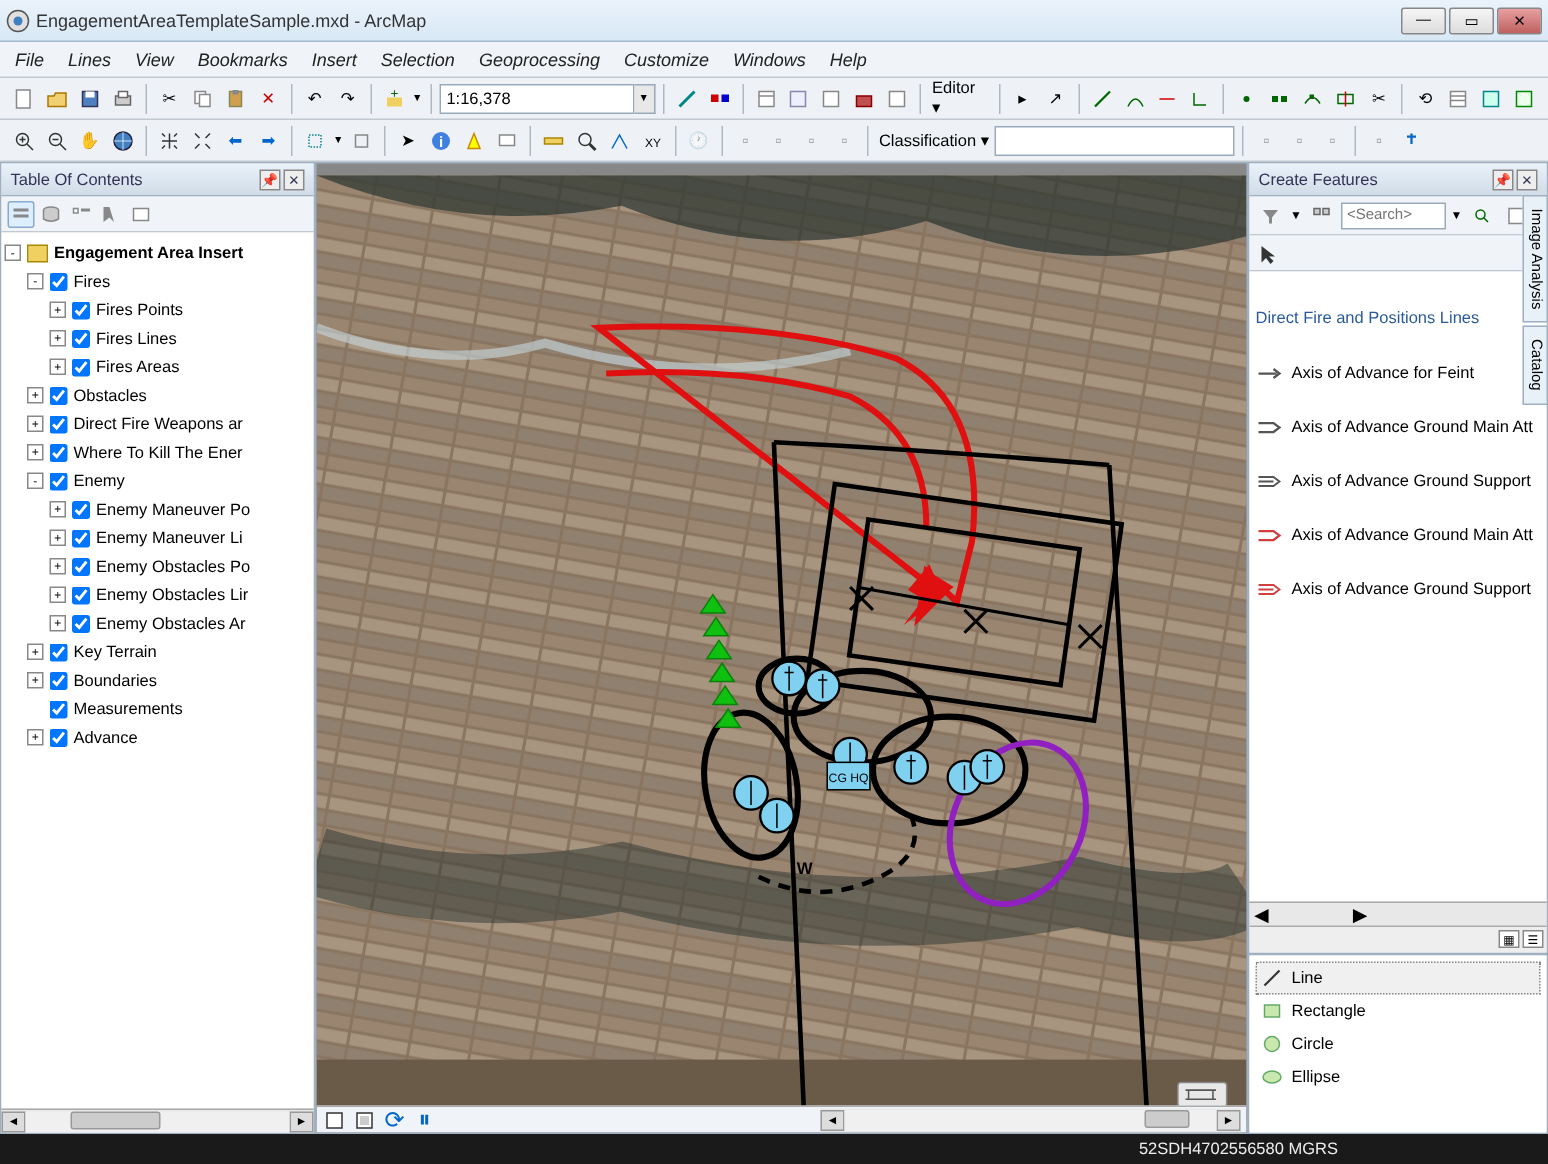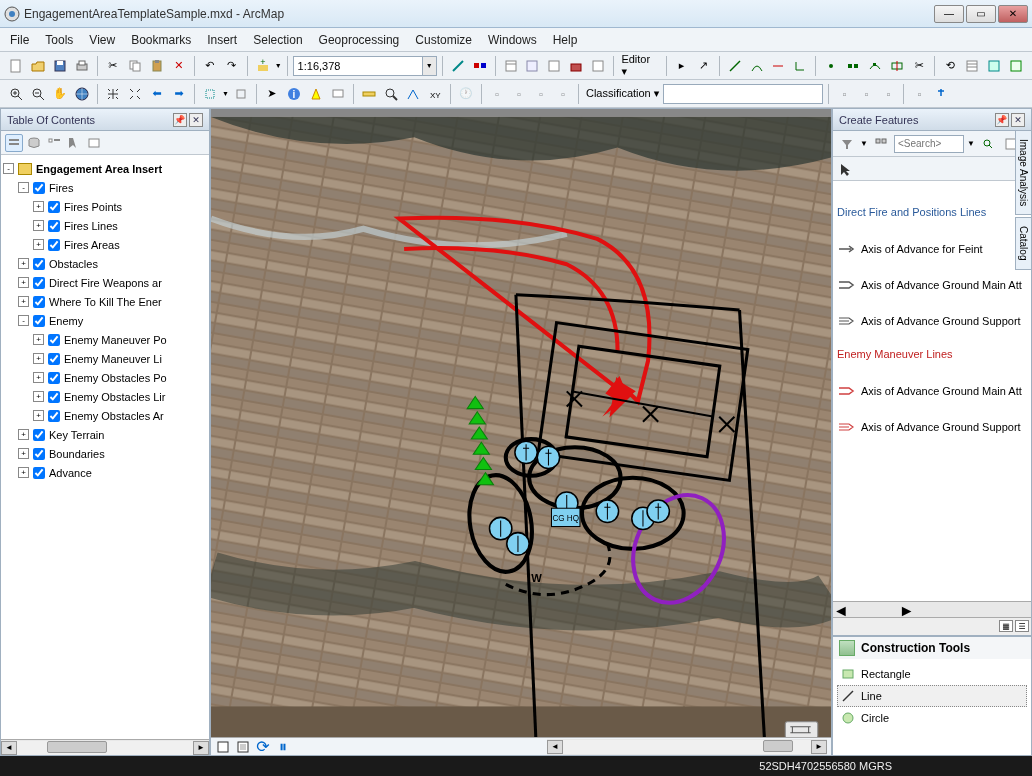--- a/index.html
+++ b/index.html
@@ -6,21 +6,21 @@
 body { background: #d4e4f0; overflow: hidden; width: 1032px; height: 776px; position: relative; }
 
 .titlebar { height: 28px; background: linear-gradient(#eaf3fb, #d8e8f5); border-bottom: 1px solid #a0b8d0; display: flex; align-items: center; padding: 0 4px; font-size: 12px; }
 .titlebar .app-icon { width: 16px; height: 16px; margin-right: 4px; display: inline-flex; align-items:center; justify-content:center; }
 .titlebar .title { flex: 1; color: #333; }
 .win-btns { display: flex; gap: 2px; }
 .win-btn { width: 30px; height: 18px; background: linear-gradient(#f5f5f5,#ddd); border: 1px solid #888; border-radius: 2px; display:flex; align-items:center; justify-content:center; font-size: 10px; cursor:pointer; }
 .win-btn.close { background: linear-gradient(#e8a0a0,#c06060); }
 
 .menubar { height: 24px; background: #f0f4f8; border-bottom: 1px solid #c0c8d0; display: flex; align-items: center; padding: 0 10px; font-size: 12px; gap: 16px; color: #222; }
-.menubar span { cursor: pointer; }
+.menubar span { cursor: pointer; font-style: italic; }
 
 .toolbar-row { height: 28px; background: #eef2f6; border-bottom: 1px solid #c0c8d0; display: flex; align-items: center; padding: 2px 6px; gap: 2px; font-size: 11px; }
 .tk { width: 20px; height: 20px; border: 1px solid transparent; display:inline-flex; align-items:center; justify-content:center; border-radius:2px; cursor:pointer; }
 .sep { width:1px; height:20px; background:#b0b8c0; margin:0 3px; }
 .scale-input { width:130px; height:20px; border:1px solid #9ab; font-size:11px; padding:0 4px; background:white; }
 .editor-label { font-size:11px; padding:16px 2px; }
 .dropdown-input { width:160px; height:20px; border:1px solid #9ab; background:white; }
 
 .main-area { position: absolute; top: 108px; left: 0; right: 0; bottom: 20px; display: flex; }
 
@@ -90,21 +90,21 @@
   <span class="title">EngagementAreaTemplateSample.mxd - ArcMap</span>
   <div class="win-btns">
     <div class="win-btn">—</div>
     <div class="win-btn">▭</div>
     <div class="win-btn close">✕</div>
   </div>
 </div>
 
 <div class="menubar">
   <span>File</span>
-  <span>Tools</span>
+  <span>Lines</span>
   <span>View</span>
   <span>Bookmarks</span>
   <span>Insert</span>
   <span>Selection</span>
   <span>Geoprocessing</span>
   <span>Customize</span>
   <span>Windows</span>
   <span>Help</span>
 </div>
 
@@ -521,20 +521,26 @@
             <span>Key Terrain</span>
           </div>
           <div class="tree-row">
             <span class="tree-spacer"></span>
             <span class="tree-exp">+</span>
             <input type="checkbox" class="tree-chk" checked="" style="">
             <span>Boundaries</span>
           </div>
           <div class="tree-row">
             <span class="tree-spacer"></span>
+            <span class="tree-spacer" style="width:15px"></span>
+            <input type="checkbox" class="tree-chk" checked="" style="">
+            <span>Measurements</span>
+          </div>
+          <div class="tree-row">
+            <span class="tree-spacer"></span>
             <span class="tree-exp">+</span>
             <input type="checkbox" class="tree-chk" checked="" style="">
             <span>Advance</span>
           </div>
         </div>
     </div>
     <div class="hscroll">
       <span class="arrow">◄</span>
       <div class="track">
           <div class="thumb"></div>
@@ -698,21 +704,20 @@
               <path d="M2,3 L12,3 L16,6 L12,9 L2,9" stroke="#555" fill="none" stroke-width="1.5"></path>
             </svg>
             <span>Axis of Advance Ground Main Att</span>
           </div>
         <div class="cf-item">
             <svg width="20" height="12">
               <path d="M2,3 L12,3 L16,6 L12,9 L2,9 M2,6 L12,6" stroke="#555" fill="none" stroke-width="1.2"></path>
             </svg>
             <span>Axis of Advance Ground Support</span>
           </div>
-        <div class="cf-hdr" style="color:#c02020">Enemy Maneuver Lines</div>
         <div class="cf-item">
             <svg width="20" height="12">
               <path d="M2,3 L12,3 L16,6 L12,9 L2,9" stroke="#d04040" fill="none" stroke-width="1.5"></path>
             </svg>
             <span>Axis of Advance Ground Main Att</span>
           </div>
         <div class="cf-item">
             <svg width="20" height="12">
               <path d="M2,3 L12,3 L16,6 L12,9 L2,9 M2,6 L12,6" stroke="#d04040" fill="none" stroke-width="1.2"></path>
             </svg>
@@ -726,49 +731,53 @@
           </div>
         <span class="arrow">►</span>
       </div>
       <div class="cf-bottom-row">
         <span class="box">▦</span>
         <span class="box">☰</span>
       </div>
     </div>
 
     <div class="ct-panel">
-      <div class="ct-header">
-        <span class="ct-icon"></span>
-        <span>Construction Tools</span>
-      </div>
       <div class="ct-body">
+        <div class="ct-item sel">
+            <span class="ct-sym">
+              <svg width="14" height="14">
+                <path d="M2,12 L12,2" stroke="#333" stroke-width="1.5"></path>
+              </svg>
+            </span>
+            <span>Line</span>
+          </div>
         <div class="ct-item">
             <span class="ct-sym">
               <svg width="14" height="14">
                 <rect x="2" y="3" width="10" height="8" fill="#c8e8b0" stroke="#6a6"></rect>
               </svg>
             </span>
             <span>Rectangle</span>
           </div>
-        <div class="ct-item sel">
-            <span class="ct-sym">
-              <svg width="14" height="14">
-                <path d="M2,12 L12,2" stroke="#333" stroke-width="1.5"></path>
-              </svg>
-            </span>
-            <span>Line</span>
-          </div>
         <div class="ct-item">
             <span class="ct-sym">
               <svg width="14" height="14">
                 <circle cx="7" cy="7" r="5" fill="#c8e8b0" stroke="#6a6"></circle>
               </svg>
             </span>
             <span>Circle</span>
           </div>
+        <div class="ct-item">
+            <span class="ct-sym">
+              <svg width="14" height="14">
+                <ellipse cx="7" cy="7" rx="6" ry="4" fill="#c8e8b0" stroke="#6a6"></ellipse>
+              </svg>
+            </span>
+            <span>Ellipse</span>
+          </div>
       </div>
     </div>
   </div>
 </div>
 
 <div class="side-tabs">
   <div class="side-tab">Image Analysis</div>
   <div class="side-tab">Catalog</div>
 </div>
 

